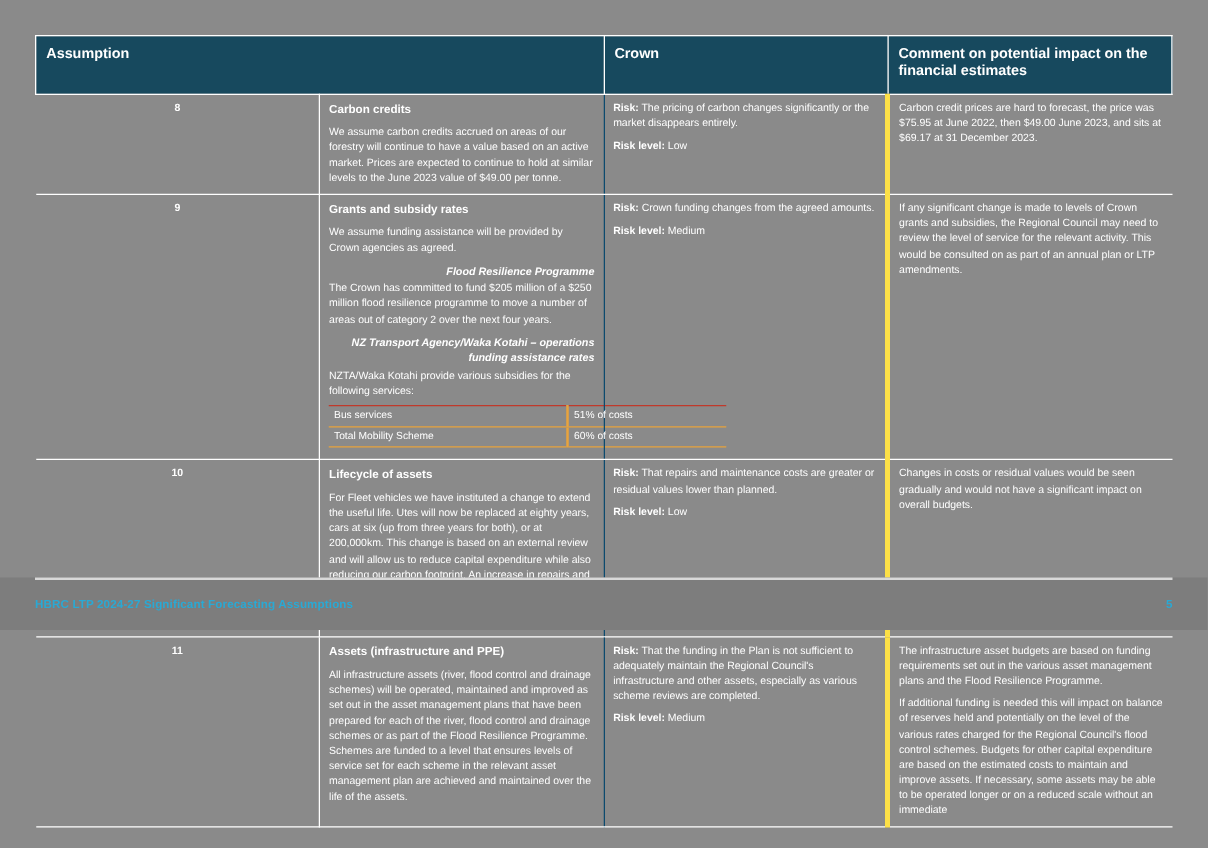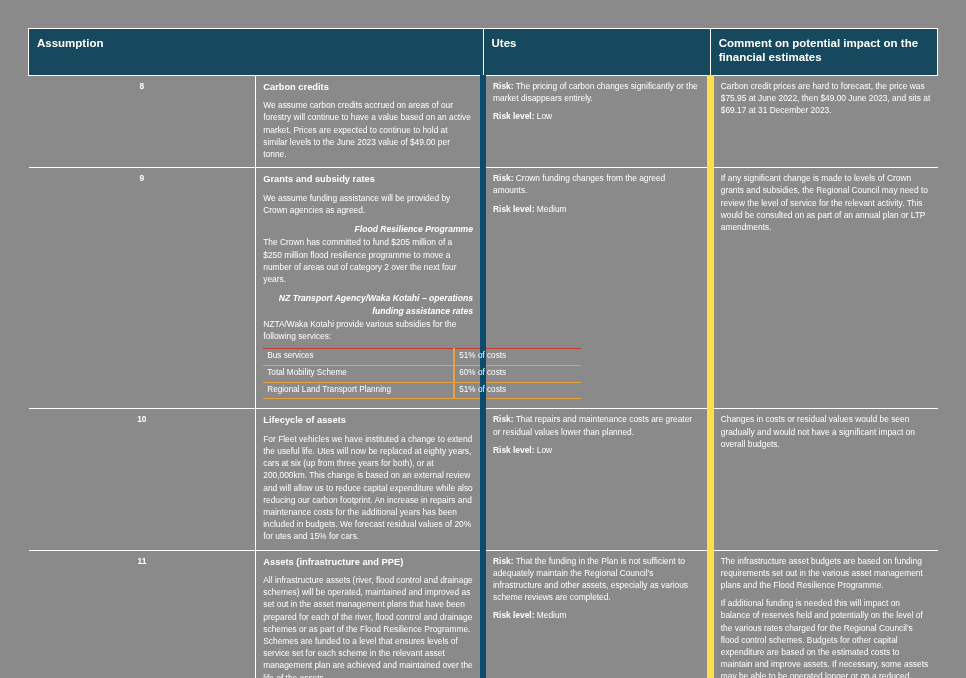--- a/index.html
+++ b/index.html
@@ -38,22 +38,22 @@
     color:#ffffff;
   }
   td.numcell{
     width:34px;
     text-align:center;
     font-size:9px;
     font-weight:bold;
     padding-top:5px;
     border-right:1px solid #ffffff;
   }
-  td.asscell{border-right:6px solid #0c4a6e;}
-  td.riskcell{width:155px;border-right:7px solid #fde047;}
+  td.asscell{border-right:1px solid #0c4a6e;}
+  td.riskcell{width:155px;border-right:4px solid #fde047;}
   td.commcell{width:214px;}
 
   .rowtitle{font-weight:bold;font-size:9.3px;margin:1px 0 5px 0;display:block;}
   .para{margin:0 0 6px 0;}
   .para:last-child{margin-bottom:0;}
   .subhead{font-style:italic;font-weight:bold;font-size:8.6px;margin:7px 0 1px 0;text-align:right;}
   .lead{font-weight:bold;}
 
   table.subsidies{
     width:300px;margin:6px 0 2px 0;border-collapse:collapse;table-layout:fixed;
@@ -88,21 +88,21 @@
 </style>
 </head>
 <body>
 
 <div class="page">
 
   <table class="main">
     <thead>
       <tr>
         <th colspan="2">Assumption</th>
-        <th>Utes</th>
+        <th>Crown</th>
         <th>Comment on potential impact on the financial estimates</th>
       </tr>
     </thead>
     <tbody>
 
       <tr>
         <td class="numcell">8</td>
         <td class="asscell">
           <span class="rowtitle">Carbon credits</span>
           <p class="para">We assume carbon credits accrued on areas of our forestry will continue to have a value based on an active market. Prices are expected to continue to hold at similar levels to the June 2023 value of $49.00 per tonne.</p>
@@ -127,24 +127,20 @@
           <p class="para">NZTA/Waka Kotahi provide various subsidies for the following services:</p>
           <table class="subsidies">
             <tbody>
               <tr>
                 <td class="svc">Bus services</td>
                 <td class="rate">51% of costs</td>
               </tr>
               <tr>
                 <td class="svc">Total Mobility Scheme</td>
                 <td class="rate">60% of costs</td>
-              </tr>
-              <tr>
-                <td class="svc">Regional Land Transport Planning</td>
-                <td class="rate">51% of costs</td>
               </tr>
             </tbody>
           </table>
         </td>
         <td class="riskcell">
           <p class="para"><span class="lead">Risk:</span> <span>Crown funding changes from the agreed amounts.</span></p>
           <p class="para"><span class="lead">Risk level:</span> <span>Medium</span></p>
         </td>
         <td class="commcell">
           <p class="para">If any significant change is made to levels of Crown grants and subsidies, the Regional Council may need to review the level of service for the relevant activity. This would be consulted on as part of an annual plan or LTP amendments.</p>
@@ -179,14 +175,19 @@
         </td>
         <td class="commcell">
           <p class="para">The infrastructure asset budgets are based on funding requirements set out in the various asset management plans and the Flood Resilience Programme.</p>
           <p class="para">If additional funding is needed this will impact on balance of reserves held and potentially on the level of the various rates charged for the Regional Council's flood control schemes. Budgets for other capital expenditure are based on the estimated costs to maintain and improve assets. If necessary, some assets may be able to be operated longer or on a reduced scale without an immediate</p>
         </td>
       </tr>
 
     </tbody>
   </table>
 
+  <div class="footer">
+    <div class="footer-rule"></div>
+    <div class="footer-text">HBRC LTP 2024-27 Significant Forecasting Assumptions</div>
+    <div class="footer-page">5</div>
+  </div>
 
 </div>
 
 </body></html>

